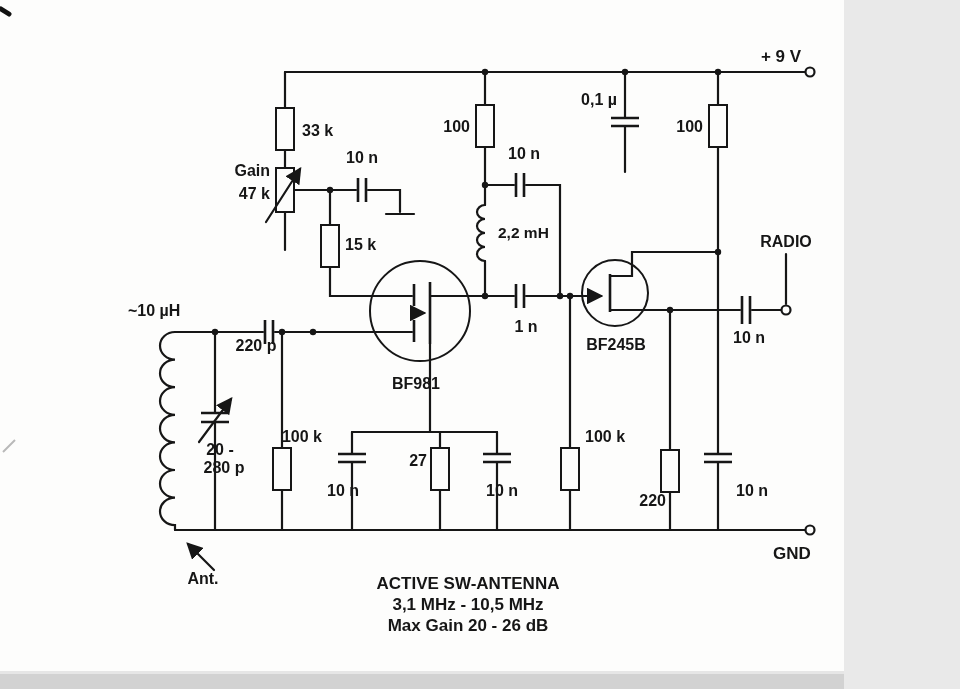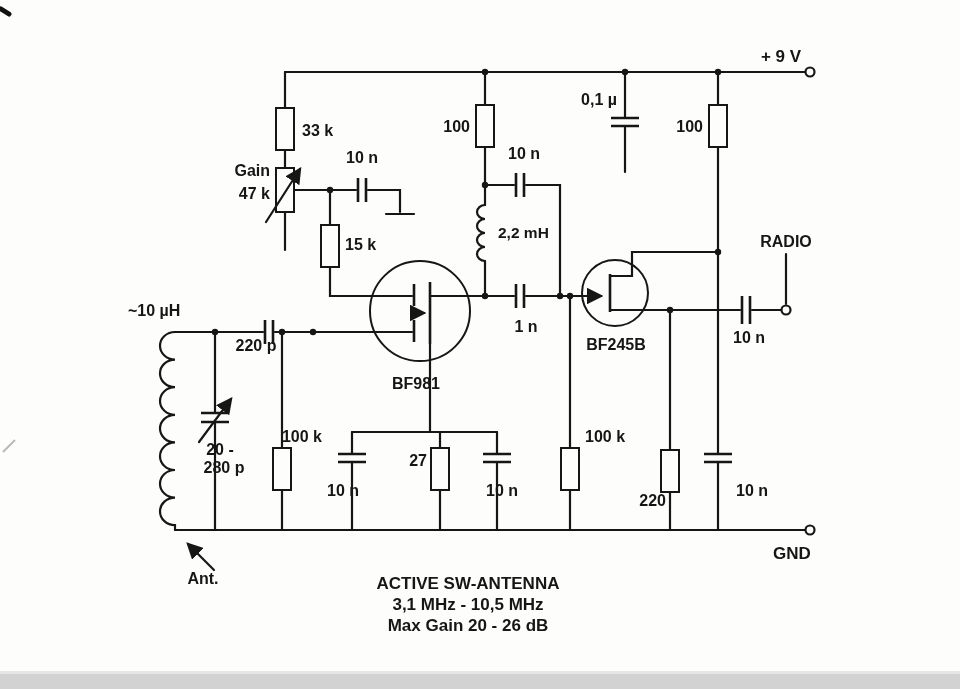--- a/index.html
+++ b/index.html
@@ -1,16 +1,16 @@
 <!DOCTYPE html>
 <html><head>
 <meta charset="utf-8">
 <style>
   html,body{margin:0;padding:0;background:#e9e9e9;}
-  #page{position:relative;width:960px;height:689px;background:#fdfdfc;overflow:hidden;
+  #page{position:relative;width:844px;height:689px;background:#fdfdfc;overflow:hidden;
         font-family:"Liberation Sans",sans-serif;}
   svg{position:absolute;left:0;top:0;}
   svg text{fill:#161616;font-family:"Liberation Sans",sans-serif;font-weight:bold;font-size:16px;}
   .wire{stroke:#161616;stroke-width:2.2;fill:none;stroke-linecap:round;}
   .plate{stroke:#161616;stroke-width:2.6;fill:none;stroke-linecap:butt;}
   .comp{stroke:#161616;stroke-width:2;fill:#fdfdfc;}
   .ring{stroke:#161616;stroke-width:2;fill:none;}
   .dot{fill:#161616;}
   .term{stroke:#161616;stroke-width:2.2;fill:#fdfdfc;}
   .big{font-size:17px;}

